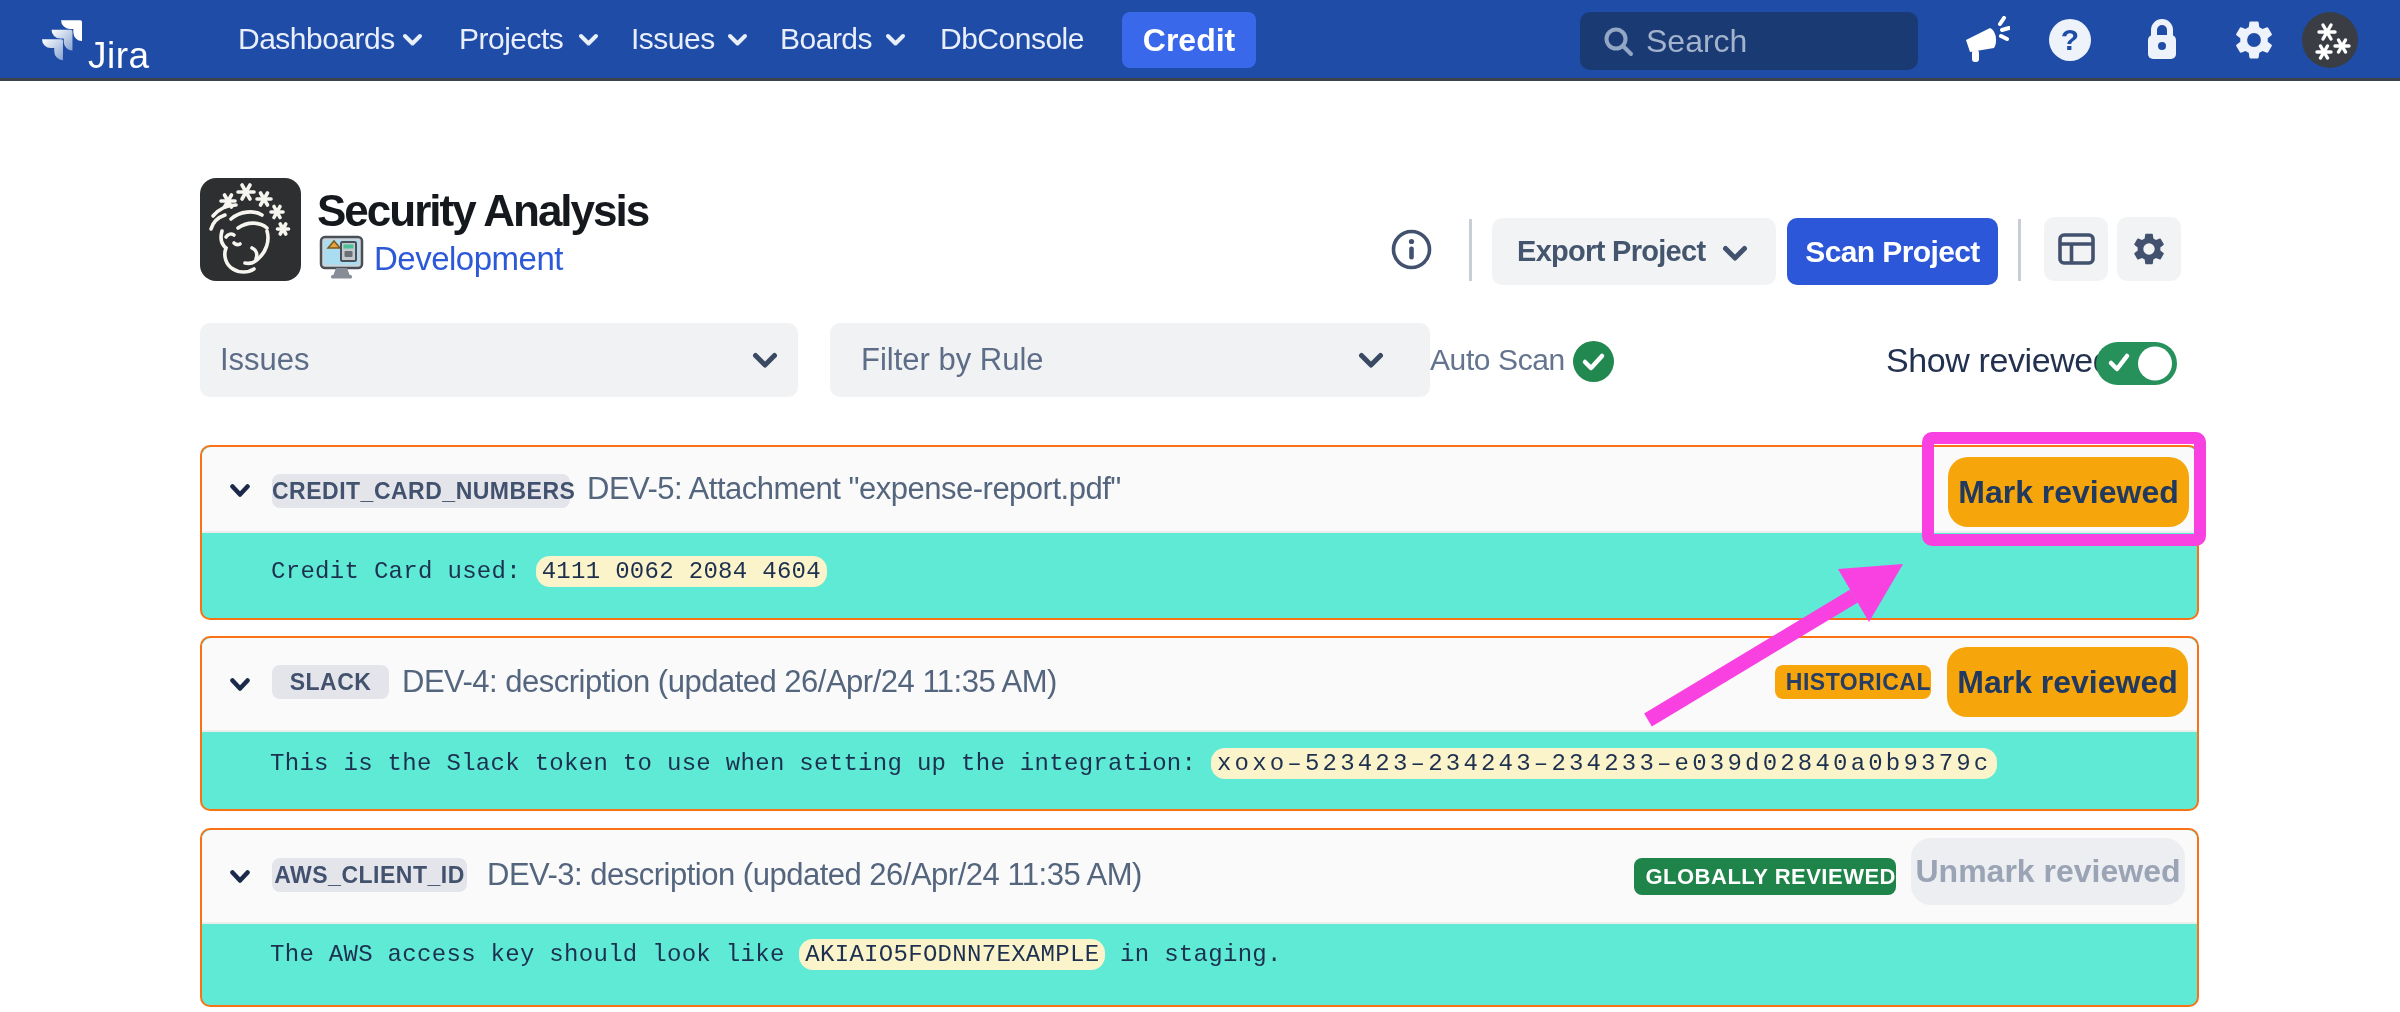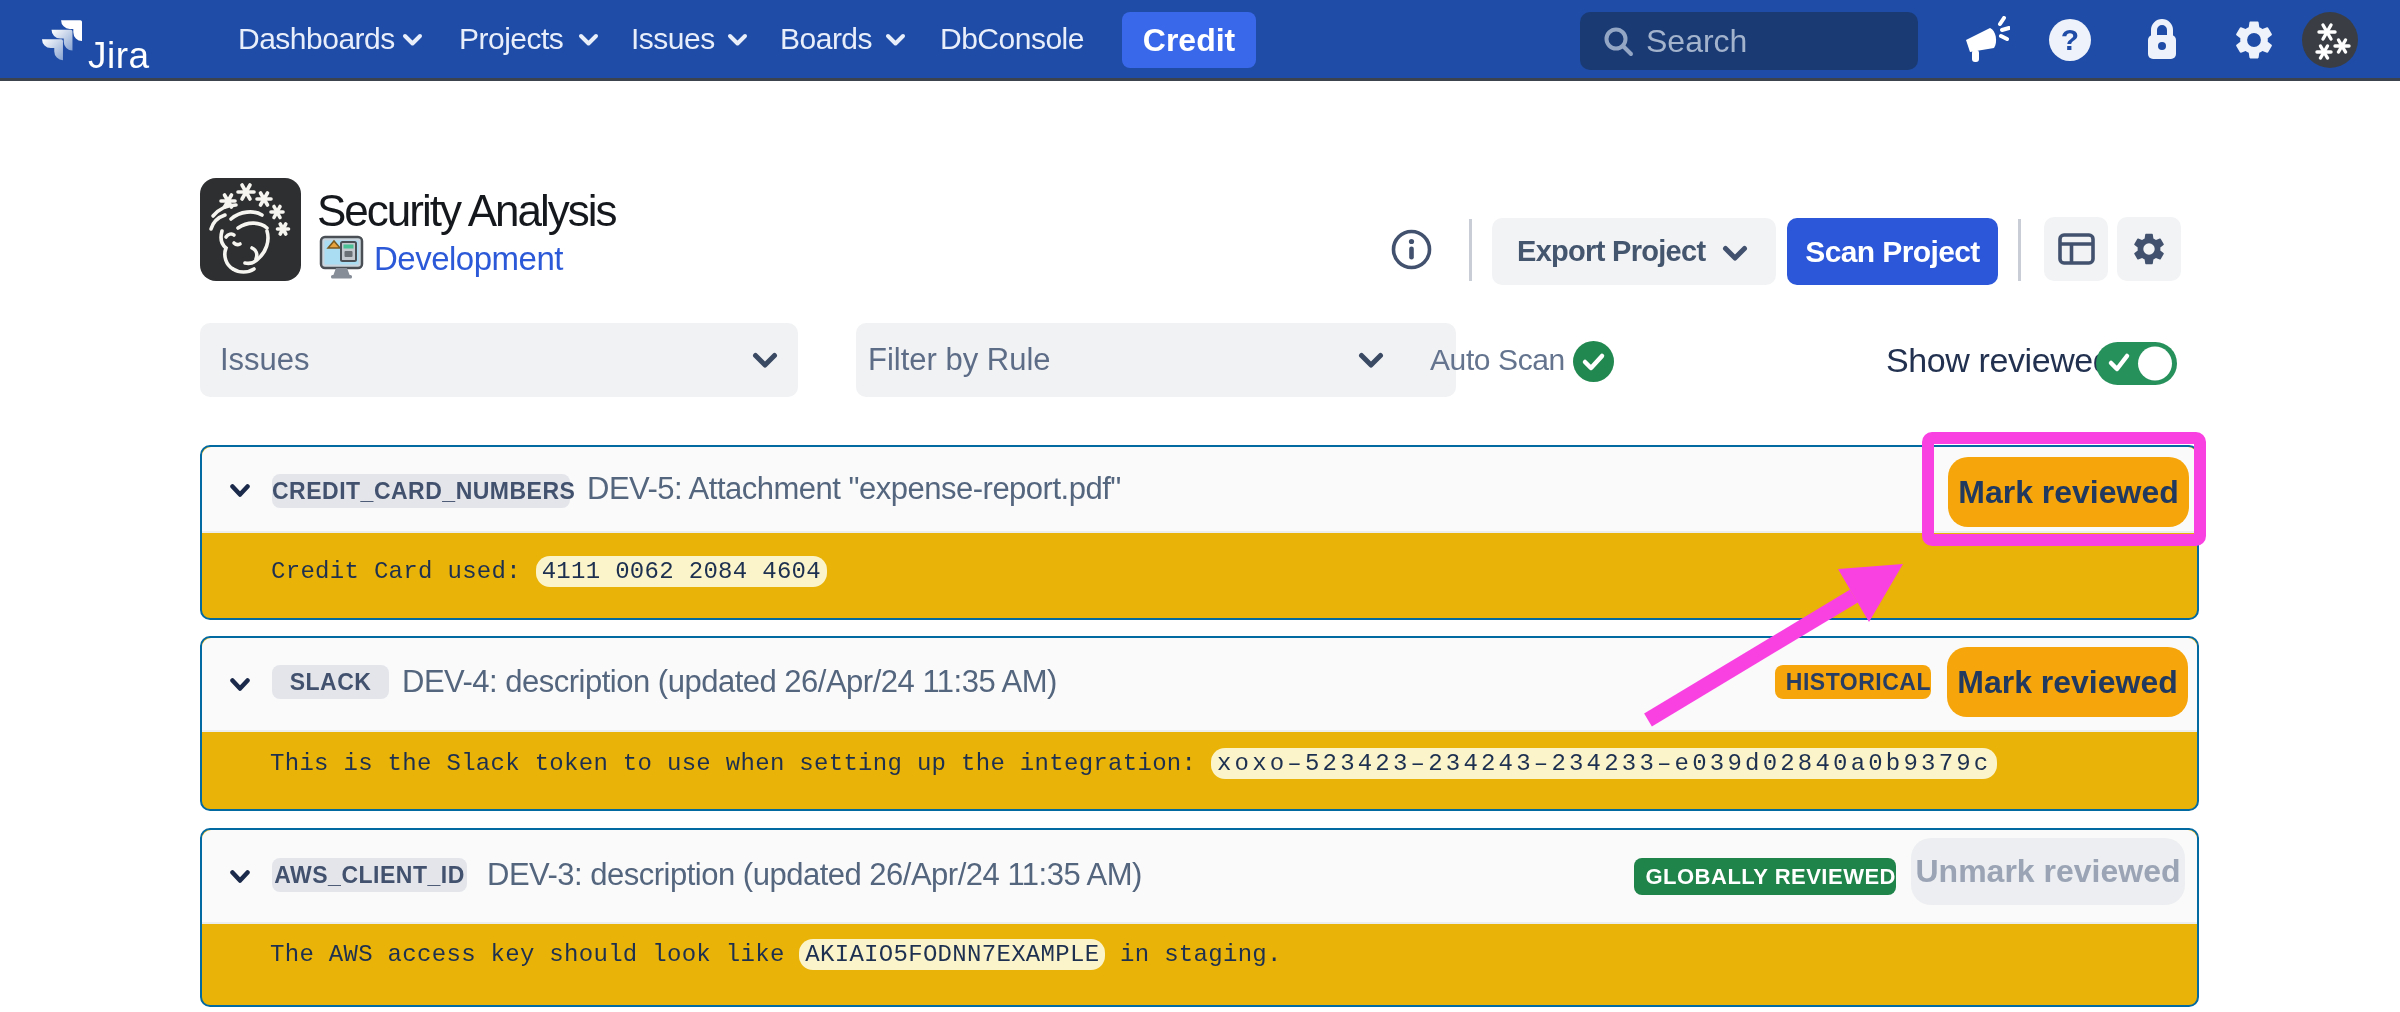--- a/index.html
+++ b/index.html
@@ -7,33 +7,33 @@
   .abs { position:absolute; }
   
   .nav { position:absolute; left:0; top:0; width:2400px; height:81px; background:#1e4ca6; border-bottom:3px solid #3d434d; }
   .navitem { position:absolute; top:0; height:78px; line-height:78px; color:#e9eefb; font-size:30px; font-weight:500; letter-spacing:-0.5px; white-space:nowrap; }
   .brand { position:absolute; left:88px; top:0; height:78px; line-height:78px; color:#fff; font-size:37px; font-weight:500; letter-spacing:0.5px;margin-top:17px; }
   .create { position:absolute; left:1122px; top:12px; width:134px; height:56px; border-radius:8px; background:#3a68ea; color:#fff; font-size:32px; font-weight:700; text-align:center; line-height:56px; }
   .search { position:absolute; left:1580px; top:12px; width:338px; height:58px; border-radius:10px; background:#1a3a74; }
   .search span { position:absolute; left:66px; top:0; height:58px; line-height:58px; font-size:32px; color:#a3b3cc; }
   
   .pavatar { position:absolute; left:200px; top:178px; width:101px; height:103px; border-radius:16px; background:#2e2f31; }
-  .ptitle { position:absolute; left:317px; top:186px; font-size:44px; font-weight:400; color:#15181c; letter-spacing:-2px; }
+  .ptitle { position:absolute; left:317px; top:186px; font-size:44px; font-weight:700; color:#15181c; letter-spacing:-2px; }
   .plink { position:absolute; left:374px; top:240px; font-size:33px; font-weight:500; color:#2b59d8; letter-spacing:-0.5px; }
   .btn { position:absolute; border-radius:10px; font-weight:600; white-space:nowrap; text-align:center; }
   .export { left:1492px; top:218px; width:284px; height:67px; background:#f2f3f5; color:#44556e; font-size:29px; line-height:67px; text-align:left; padding-left:25px; letter-spacing:-0.7px; }
   .scan { left:1787px; top:218px; width:211px; height:67px; background:#2b57d8; color:#fff; font-size:30px; line-height:67px; letter-spacing:-0.6px; }
   .vdiv { position:absolute; width:3px; background:#c9ced6; top:219px; height:62px; }
   .sqbtn { position:absolute; top:217px; width:64px; height:64px; border-radius:10px; background:#f2f3f5; }
   
   .select { position:absolute; top:323px; height:74px; border-radius:10px; background:#f1f2f4; color:#5d6c87; font-size:31px; line-height:74px; }
   .autoscan { position:absolute; left:1430px; top:323px; height:74px; line-height:74px; font-size:30px; color:#64748f; letter-spacing:-0.4px; }
   .showrev { position:absolute; left:1886px; top:323px; height:74px; line-height:74px; font-size:34px; font-weight:500; color:#22314f; letter-spacing:-0.4px; }
   
-  .card { position:absolute; left:200px; width:1999px; background:#eab308; border:2px solid #0369a1; border-radius:10px; }
+  .card { position:absolute; left:200px; width:1999px; background:#5eead4; border:2px solid #f97316; border-radius:10px; }
   .chead { position:absolute; left:0; top:0; width:100%; background:#fafafa; border-bottom:2px solid #eceded; border-radius:9px 9px 0 0; }
   .badge { position:absolute; height:34px; line-height:34px; border-radius:8px; background:#e3e5eb; color:#42526e; font-size:23px; font-weight:700; letter-spacing:0.5px; text-align:center; }
   .ctitle { position:absolute; font-size:31px; font-weight:500; color:#54657e; white-space:nowrap; letter-spacing:-0.5px; }
   .obtn { position:absolute; width:241px; height:70px; border-radius:20px; background:#f6a60b; color:#22395f; font-size:32px; font-weight:600; text-align:center; line-height:70px; }
   .tag { position:absolute; height:34px; line-height:34px; border-radius:8px; font-size:23px; font-weight:700; text-align:right; letter-spacing:0.5px; }
   .code { position:absolute; font-family:"Liberation Mono", monospace; font-size:24px; line-height:26px; color:#1d3050; white-space:pre; letter-spacing:0.3px; }
   .hl { background:#fbf4ca; padding:2px 6px; border-radius:14px; }
   .pinkbox { position:absolute; left:1922px; top:432px; width:284px; height:114px; border:12px solid #f941e2; border-radius:10px; }
 </style>
 </head>
@@ -202,21 +202,21 @@
 <div class="sqbtn" style="left:2117px">
   <svg class="abs" style="left:13px;top:13px" width="38" height="38" viewBox="0 0 24 24">
     <path fill="#42526e" d="M19.14 12.94a7.07 7.07 0 0 0 .05-.94 7.07 7.07 0 0 0-.05-.94l2.03-1.58a.49.49 0 0 0 .12-.61l-1.92-3.32a.49.49 0 0 0-.59-.22l-2.39.96a7.05 7.05 0 0 0-1.62-.94l-.36-2.54a.48.48 0 0 0-.48-.41h-3.84a.48.48 0 0 0-.48.41l-.36 2.54c-.59.24-1.13.56-1.62.94l-2.39-.96a.49.49 0 0 0-.59.22L2.73 8.87a.48.48 0 0 0 .12.61l2.03 1.58a7.07 7.07 0 0 0 0 1.88l-2.03 1.58a.49.49 0 0 0-.12.61l1.92 3.32c.12.21.37.3.59.22l2.39-.96c.49.38 1.03.7 1.62.94l.36 2.54c.04.24.24.41.48.41h3.84c.24 0 .44-.17.48-.41l.36-2.54a7.05 7.05 0 0 0 1.62-.94l2.39.96c.22.08.47-.01.59-.22l1.92-3.32a.49.49 0 0 0-.12-.61l-2.03-1.58zM12 15.6A3.6 3.6 0 1 1 12 8.4a3.6 3.6 0 0 1 0 7.2z"></path>
   </svg>
 </div>
 
 <div class="select" style="left:200px;width:598px;padding-left:20px">Issues</div>
 <svg class="abs" style="left:752px;top:352px" width="26" height="17" viewBox="0 0 26 17">
     <polyline points="3.5,3.5 13,13 22.5,3.5" fill="none" stroke="#3b4a63" stroke-width="5" stroke-linecap="round" stroke-linejoin="round"></polyline>
   </svg>
-<div class="select" style="left:856px;width:600px;padding-left:12px">Filter by Rule</div>
+<div class="select" style="left:830px;width:600px;padding-left:31px">Filter by Rule</div>
 <svg class="abs" style="left:1358px;top:352px" width="26" height="17" viewBox="0 0 26 17">
     <polyline points="3.5,3.5 13,13 22.5,3.5" fill="none" stroke="#3b4a63" stroke-width="5" stroke-linecap="round" stroke-linejoin="round"></polyline>
   </svg>
 <div class="autoscan">Auto Scan</div>
 <svg class="abs" style="left:1573px;top:341px" width="41" height="41" viewBox="0 0 41 41">
   <circle cx="20.5" cy="20.5" r="20.5" fill="#21884f"></circle>
   <polyline points="12,21 18,27 29,15" fill="none" stroke="#fff" stroke-width="4.5" stroke-linecap="round" stroke-linejoin="round"></polyline>
 </svg>
 <div class="showrev">Show reviewed:</div>
 <svg class="abs" style="left:2096px;top:342px" width="81" height="43" viewBox="0 0 81 43">

